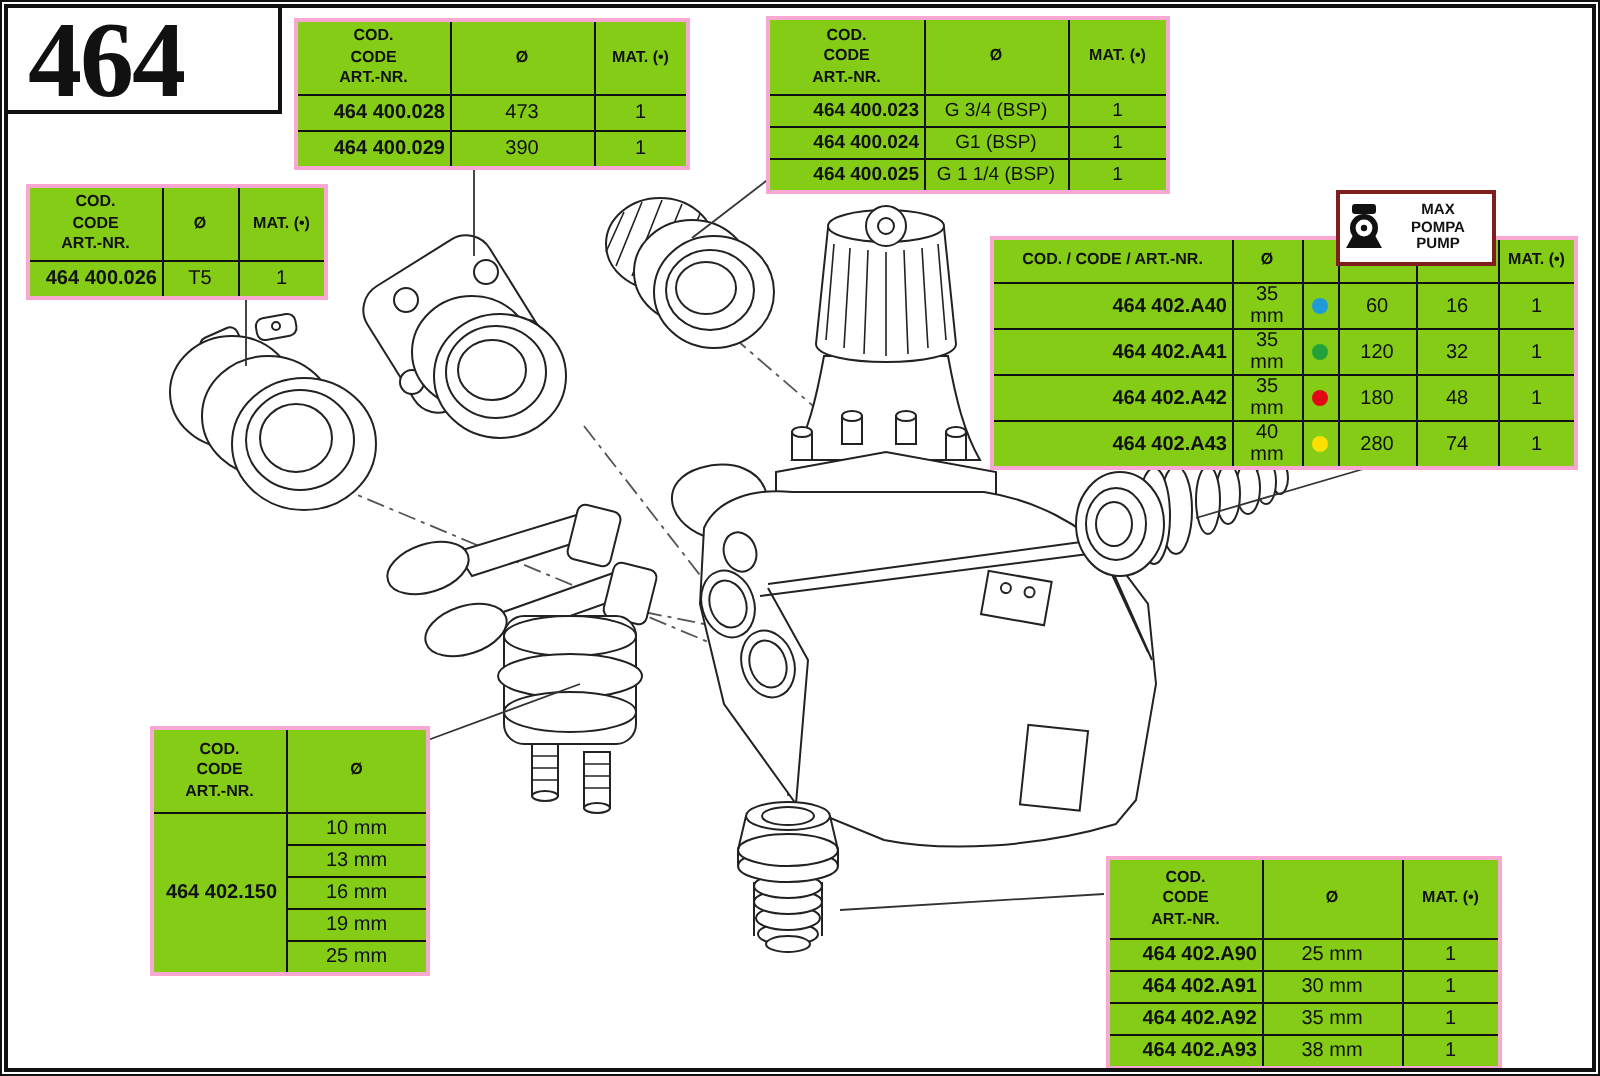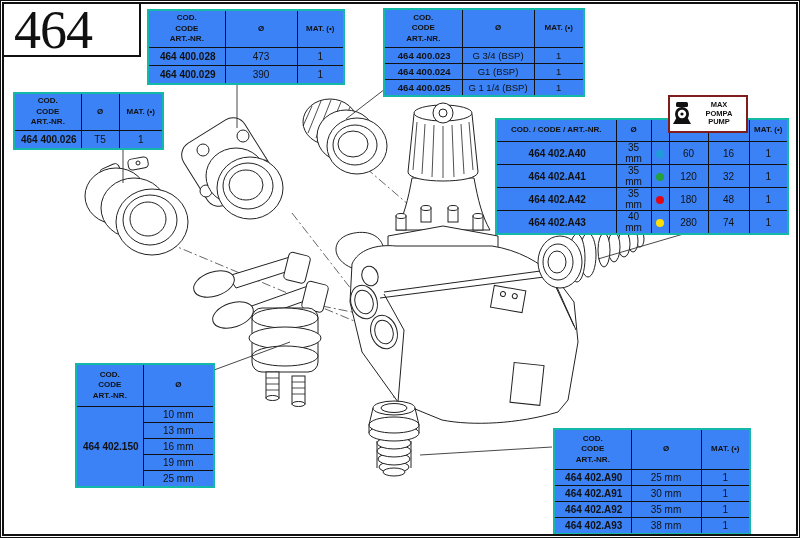--- a/index.html
+++ b/index.html
@@ -4,28 +4,28 @@
 <style>
   html,body{margin:0;padding:0;background:#fff;}
   .stage{position:relative;width:800px;height:538px;background:#fff;overflow:hidden;
          font-family:"Liberation Sans",sans-serif;color:#111;}
   .frame-outer{position:absolute;inset:0;border:1px solid #111;pointer-events:none;z-index:5;}
   .frame-inner{position:absolute;inset:2px;border:2px solid #111;pointer-events:none;z-index:5;}
   .art{position:absolute;left:0;top:0;z-index:1;}
   .title-box{position:absolute;left:2px;top:2px;width:139px;height:55px;box-sizing:border-box;
              border:2px solid #111;background:#fff;display:flex;align-items:center;
              padding-left:10px;z-index:3;}
-  .title-box span{font-family:"Liberation Serif",serif;font-weight:normal;font-size:54px;
+  .title-box span{font-family:"Liberation Serif",serif;font-weight:bold;font-size:54px;
                   line-height:1;letter-spacing:-1px;}
-  table.tbl{position:absolute;border-collapse:collapse;table-layout:fixed;background:#3b82f6;
-            border:2px solid #14b8a6;z-index:3;}
+  table.tbl{position:absolute;border-collapse:collapse;table-layout:fixed;background:#84cc16;
+            border:2px solid #f9a8d4;z-index:3;}
   .tbl th,.tbl td{border:1px solid #111;vertical-align:middle;overflow:hidden;}
   .tbl th{font-weight:bold;font-size:8px;line-height:1.3;text-align:center;padding:1px;}
   .tbl td{font-size:10px;text-align:center;padding:0 2px;}
-  .tbl td.code{text-align:center;padding-left:4px;font-weight:bold;}
+  .tbl td.code{text-align:right;padding-left:4px;font-weight:bold;}
   .pre{white-space:pre-line;}
   
   .t-left{left:13px;top:92px;width:149px}       .t-left th{height:34px}   .t-left td{height:17px}
   .t-topcenter{left:147px;top:9px;width:196px}  .t-topcenter th{height:34px} .t-topcenter td{height:17px}
   .t-topright{left:383px;top:8px;width:200px}   .t-topright th{height:35px}  .t-topright td{height:15px;font-size:9.5px}
   .t-flow{left:495px;top:118px;width:292px}     .t-flow th{height:19px}      .t-flow td{height:19px}
   .t-bleft{left:75px;top:363px;width:138px}     .t-bleft th{height:39px}     .t-bleft td{height:15px}
   .t-bleft td.code{text-align:center;padding-left:4px;}
   .t-bright{left:553px;top:428px;width:196px}   .t-bright th{height:37px}    .t-bright td{height:15px}
   .dot{display:inline-block;width:8px;height:8px;border-radius:50%;vertical-align:middle;}

